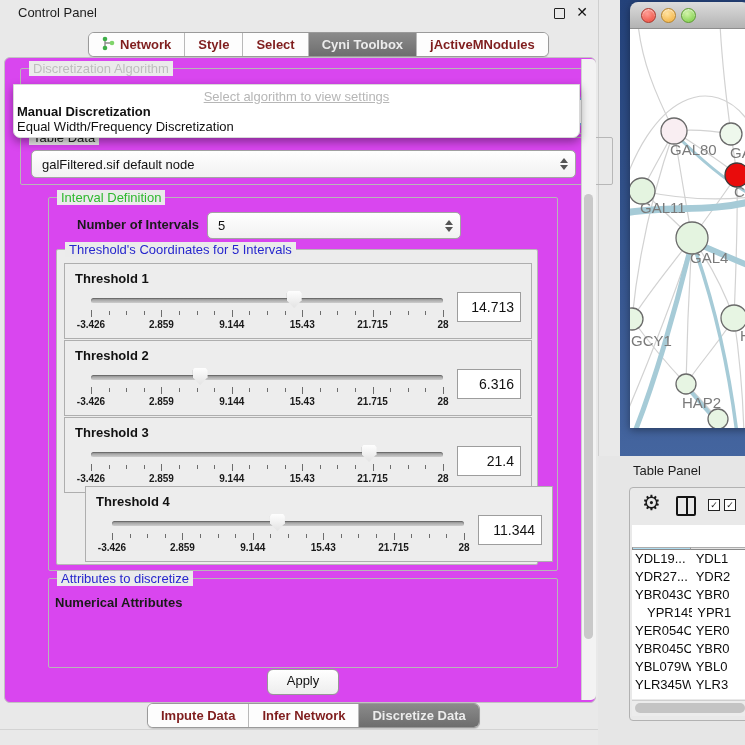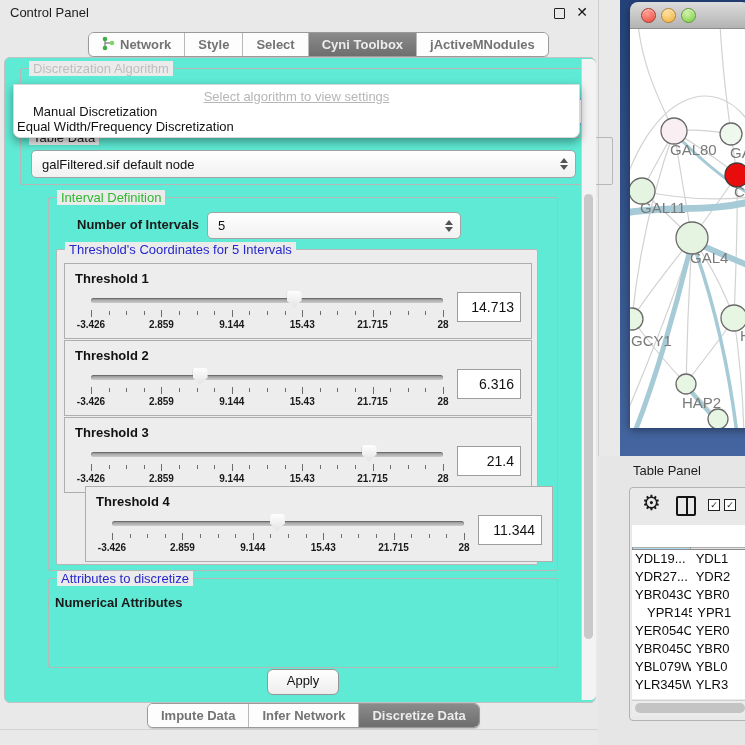--- a/index.html
+++ b/index.html
@@ -2,55 +2,55 @@
 <html><head>
 <meta charset="utf-8">
 <style>
   html,body{margin:0;padding:0;background:#e9e9e9;}
   #app{position:relative;width:745px;height:745px;overflow:hidden;
        font-family:"Liberation Sans","DejaVu Sans",sans-serif;font-size:13px;color:#1a1a1a;}
 
   
   #left-panel{position:absolute;left:0;top:0;width:598px;height:745px;background:#e9e9e9;border-right:1px solid #cfcfcf;}
   .cp-header{position:absolute;left:0;top:0;width:598px;height:26px;}
-  .cp-title{position:absolute;left:10px;top:5px;font-size:13px;color:#1c1c1c;}
+  .cp-title{position:absolute;left:18px;top:5px;font-size:13px;color:#1c1c1c;}
   .float-icon{position:absolute;right:33px;top:8px;width:9px;height:9px;border:1.5px solid #222;border-radius:1px;}
   .close-icon{position:absolute;right:10px;top:4px;font-size:14px;font-weight:bold;color:#111;}
 
   .seg-tabs{position:absolute;display:flex;border:1px solid #9a9a9a;border-radius:6px;background:#fdfdfd;
             box-shadow:0 1px 1px rgba(0,0,0,.15);overflow:hidden;height:23px;}
-  .seg-tab{display:flex;align-items:center;gap:5px;padding:0 13px;font-weight:bold;font-size:13px;color:#737373;
+  .seg-tab{display:flex;align-items:center;gap:5px;padding:0 13px;font-weight:bold;font-size:13px;color:#7f1d1d;
            border-right:1px solid #b9b9b9;background:#fdfdfd;white-space:nowrap;}
   .seg-tab:last-child{border-right:none;}
   .seg-tab.sel{background:linear-gradient(#8b8b8b,#6e6e6e);color:#ececec;}
   #top-tabs{left:88px;top:32px;}
   #bottom-tabs{left:147px;top:703px;}
 
-  #content{position:absolute;left:4px;top:57px;width:590px;height:644px;background:#5eead4;
+  #content{position:absolute;left:4px;top:57px;width:590px;height:644px;background:#d946ef;
            border:1px solid #c2c2c2;border-radius:6px;}
   .group{position:absolute;border:1px solid #b7b7b7;border-radius:2px;}
   .group-title{position:absolute;top:-8px;left:8px;background:#ebebeb;padding:0 4px;font-size:13px;}
   .t-gray{color:#bdbdbd;}
   .t-black{color:#1c1c1c;}
   .t-green{color:#2eb82e;}
   .t-blue{color:#2727cd;}
 
   .combo{position:absolute;background:linear-gradient(#ffffff,#f1f1f1);border:1px solid #a3a3a3;border-radius:5px;
          display:flex;align-items:center;padding-left:10px;font-size:13px;color:#111;}
   .stepper{position:absolute;right:7px;top:50%;transform:translateY(-50%);display:flex;flex-direction:column;gap:2px;}
   .stepper i{width:0;height:0;border-left:4px solid transparent;border-right:4px solid transparent;}
   .stepper .up{border-bottom:5px solid #555;}
   .stepper .dn{border-top:5px solid #555;}
   .focus-ring{position:absolute;border:2px solid #76a7e4;border-radius:5px;background:#fff;box-shadow:0 0 3px #9cc3ef;}
 
   #algo-popup{position:absolute;left:8px;top:26px;width:565px;height:52px;background:#ffffff;
               border:1px solid #d8d8d8;border-radius:0 0 7px 7px;box-shadow:0 4px 10px rgba(0,0,0,.38);z-index:6;}
   .popup-hint{position:absolute;left:0;top:4px;width:100%;text-align:center;color:#b6b6b6;font-size:13px;text-decoration:underline;}
   .popup-opt{position:absolute;left:3px;font-size:13px;color:#111;white-space:nowrap;}
-  .popup-opt.hl{font-weight:normal;top:19px;margin-left:16px;}
+  .popup-opt.hl{font-weight:bold;top:19px;}
   .popup-opt.plain{top:34px;}
 
   
   .th-panel{position:absolute;left:7px;width:466px;height:74px;background:#ededed;border:1px solid #aeaeae;}
   .th-label{position:absolute;left:10px;top:7px;font-weight:bold;font-size:13px;color:#111;}
   .th-slider{position:absolute;left:26px;top:26px;width:352px;height:42px;}
   .th-track{position:absolute;left:0;top:8px;width:352px;height:5px;border-radius:3px;
             background:linear-gradient(#8f8f8f,#cdcdcd);box-shadow:inset 0 1px 1px rgba(0,0,0,.3);}
   .th-thumb{position:absolute;top:1px;width:15px;height:17px;background:linear-gradient(#fefefe,#e3e3e3);
             clip-path:polygon(12% 0,88% 0,100% 15%,100% 55%,50% 100%,0 55%,0 15%);

